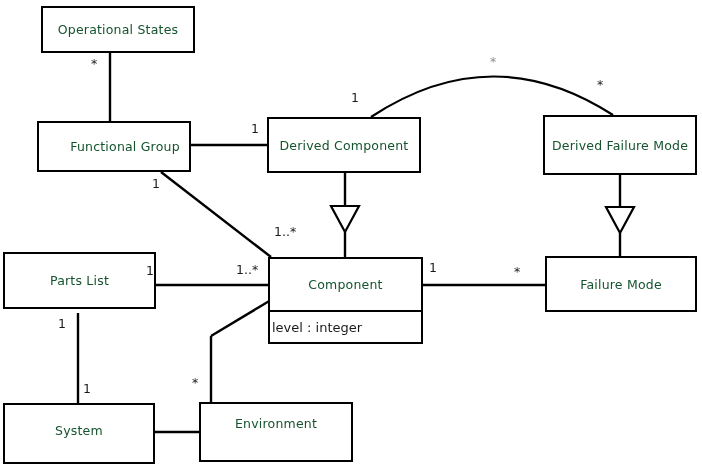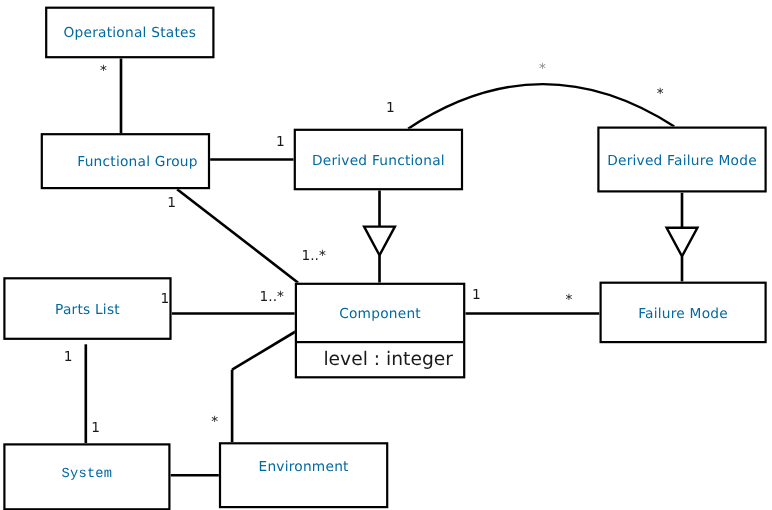--- a/index.html
+++ b/index.html
@@ -33,32 +33,32 @@
     display: flex;
     flex-direction: column;
     z-index: 5;
   }
   .uml-name {
     flex: 1 1 auto;
     display: flex;
     align-items: center;
     justify-content: center;
     font-size: 12.5px;
-    color: #0369a1;
+    color: #14532d;
     letter-spacing: 0.2px;
     padding: 0 6px;
     text-align: center;
     white-space: nowrap;
   }
   .uml-attrs {
     border-top: 2px solid #000000;
     display: flex;
     align-items: center;
-    padding-left: 24px;
-    font-size: 17px;
+    padding-left: 2px;
+    font-size: 13px;
     color: #1a1a1a;
     white-space: nowrap;
   }
   .mult {
     position: absolute;
     font-size: 12.5px;
     color: #1a1a1a;
     white-space: nowrap;
     z-index: 6;
     line-height: 1;
@@ -104,42 +104,42 @@
 
   <div class="uml-class" style="left:41px; top:6px; width:154px; height:47px;">
     <div class="uml-name">Operational States</div>
   </div>
 
   <div class="uml-class" style="left:37px; top:121px; width:154px; height:51px;padding-left:22px;">
     <div class="uml-name">Functional Group</div>
   </div>
 
   <div class="uml-class" style="left:267px; top:117px; width:154px; height:56px;">
-    <div class="uml-name">Derived Functional</div>
+    <div class="uml-name">Derived Component</div>
   </div>
 
   <div class="uml-class" style="left:543px; top:115px; width:154px; height:60px;">
     <div class="uml-name">Derived Failure Mode</div>
   </div>
 
   <div class="uml-class" style="left:3px; top:252px; width:153px; height:57px;">
     <div class="uml-name">Parts List</div>
   </div>
 
   <div class="uml-class" style="left:268px; top:257px; width:155px; height:87px;">
     <div class="uml-name">Component</div>
     <div class="uml-attrs" style="height:30px;">level : integer</div>
   </div>
 
   <div class="uml-class" style="left:545px; top:256px; width:152px; height:56px;justify-content:center;">
     <div class="uml-name">Failure Mode</div>
   </div>
 
   <div class="uml-class" style="left:3px; top:403px; width:152px; height:61px;">
-    <div class="uml-name" style="padding-bottom:6px;font-family:Liberation Mono, monospace;">System</div>
+    <div class="uml-name" style="padding-bottom:6px;">System</div>
   </div>
 
   <div class="uml-class" style="left:199px; top:402px; width:154px; height:60px;">
     <div class="uml-name" style="padding-bottom:18px;">Environment</div>
   </div>
 
   <div class="mult" style="left:91px; top:58px;">*</div>
   <div class="mult" style="left:351px; top:92px;">1</div>
   <div class="mult" style="left:251px; top:123px;">1</div>
   <div class="mult faint" style="left:490px; top:56px;">*</div>

